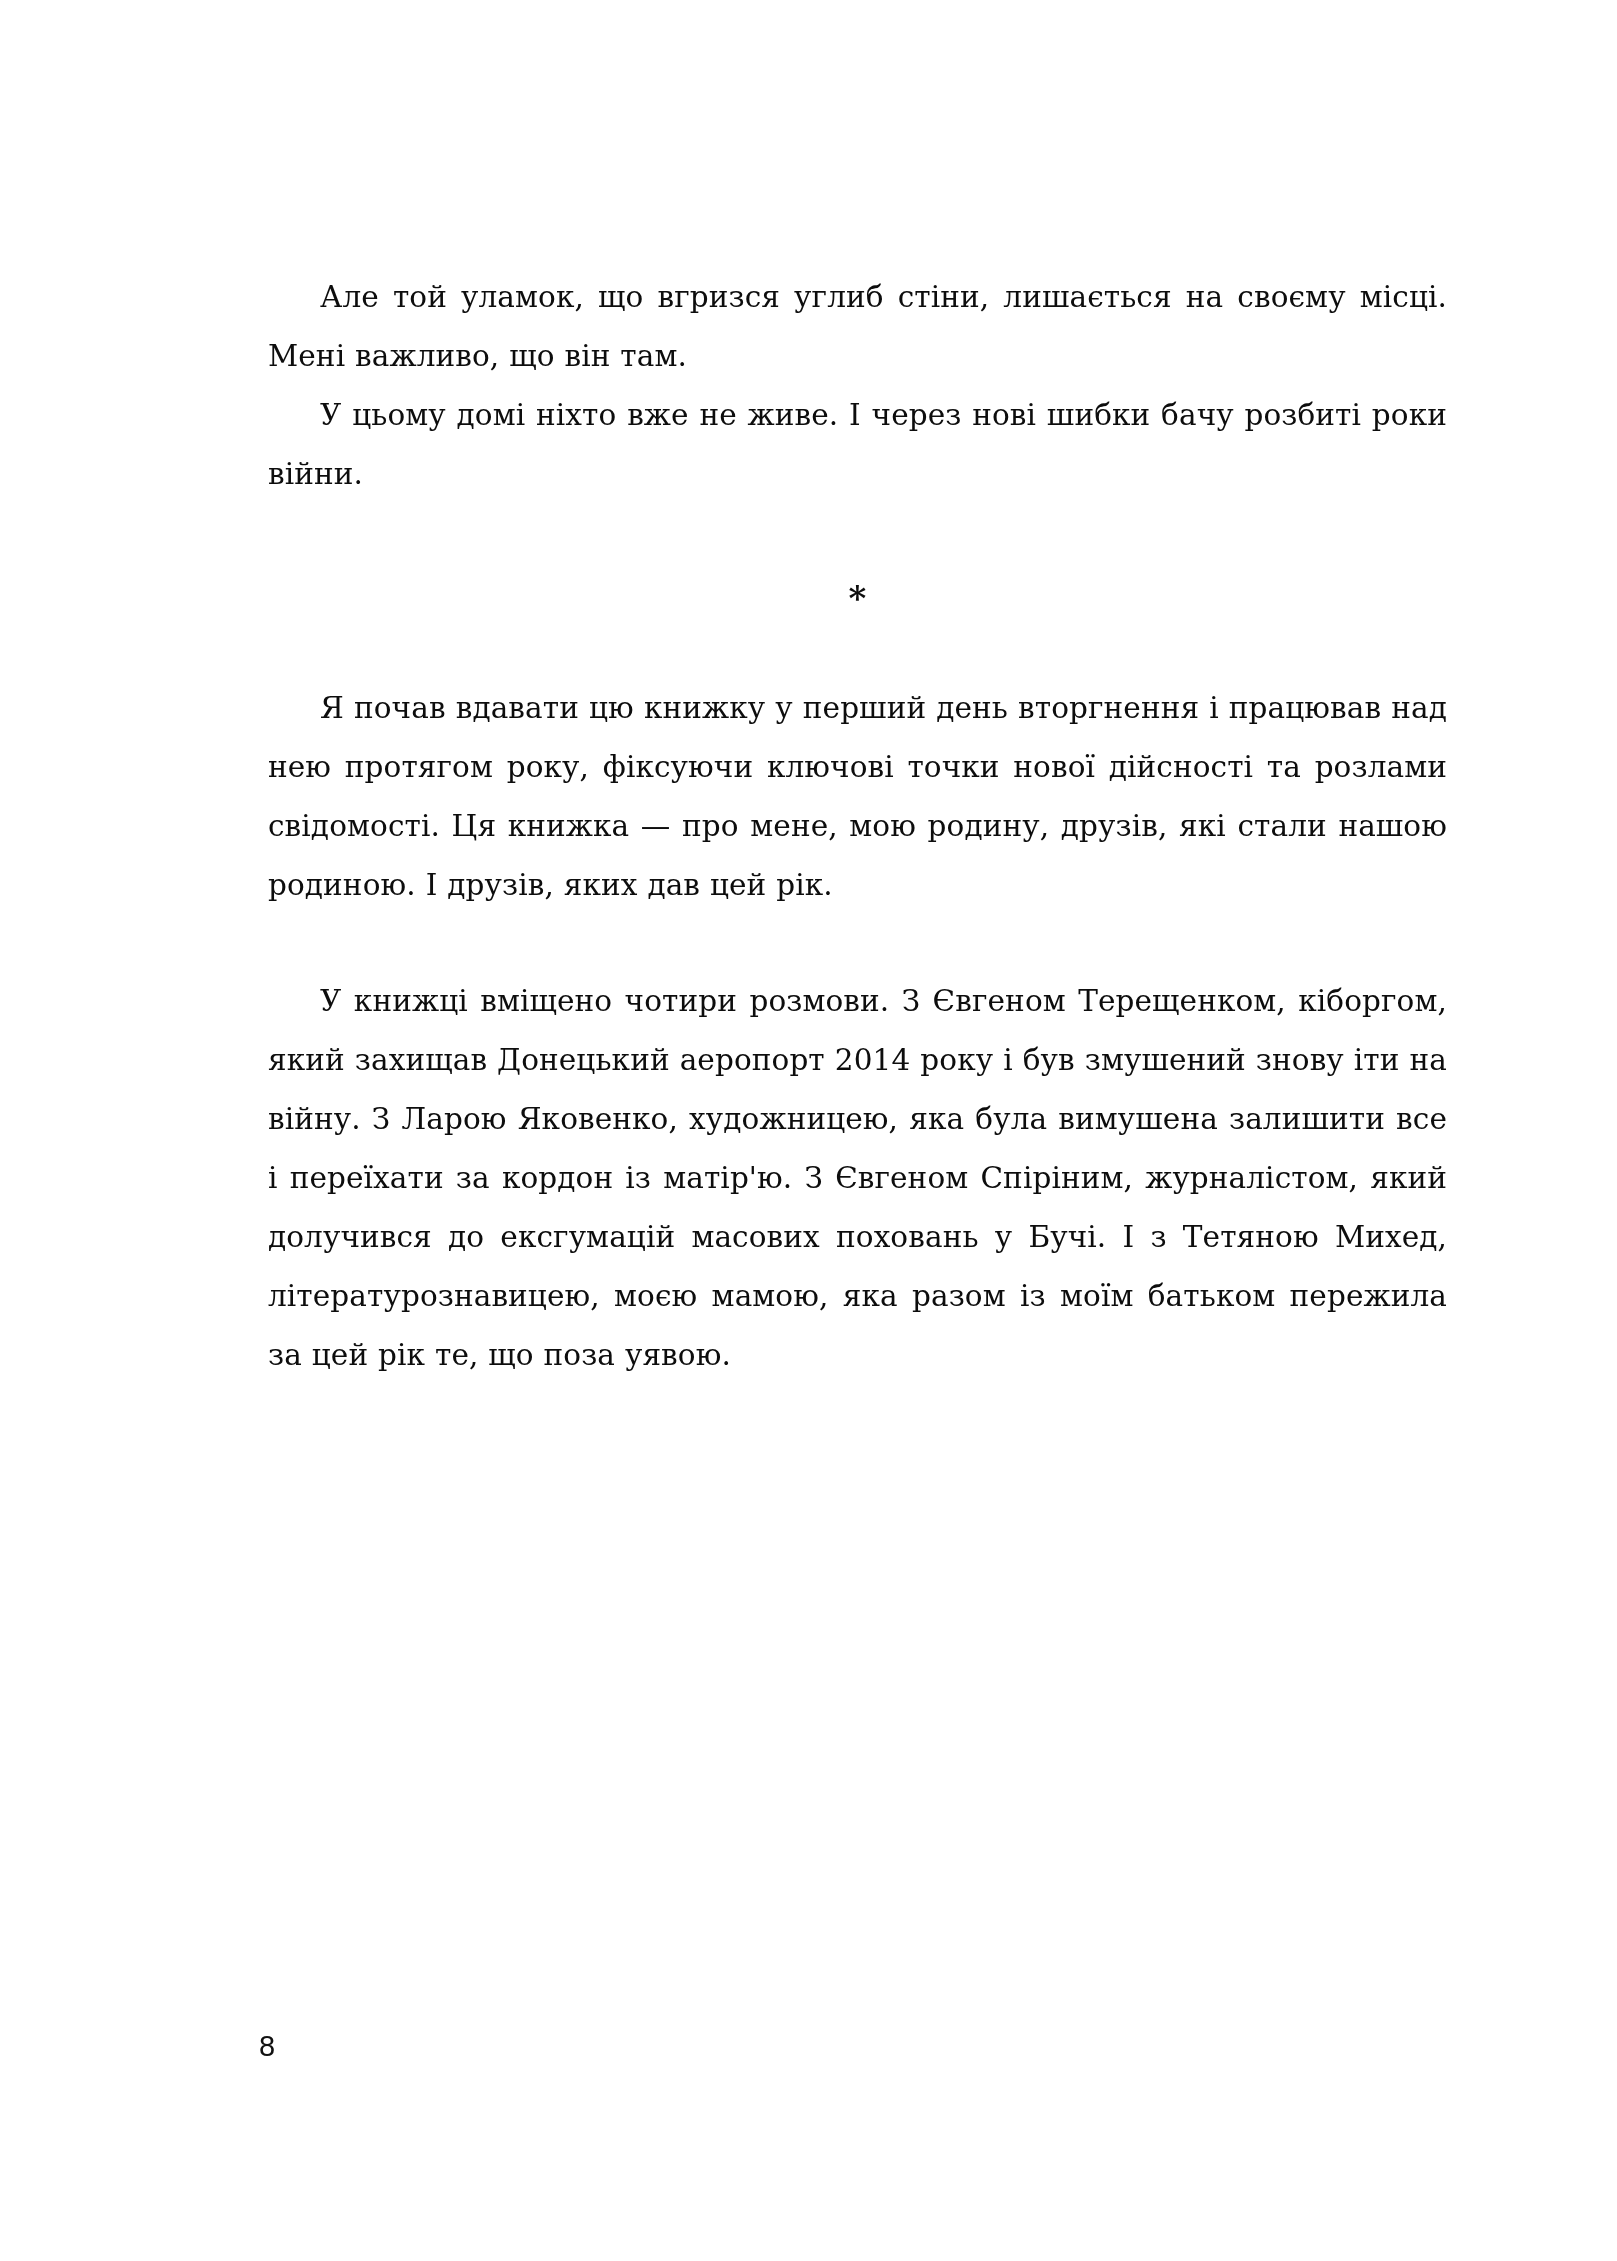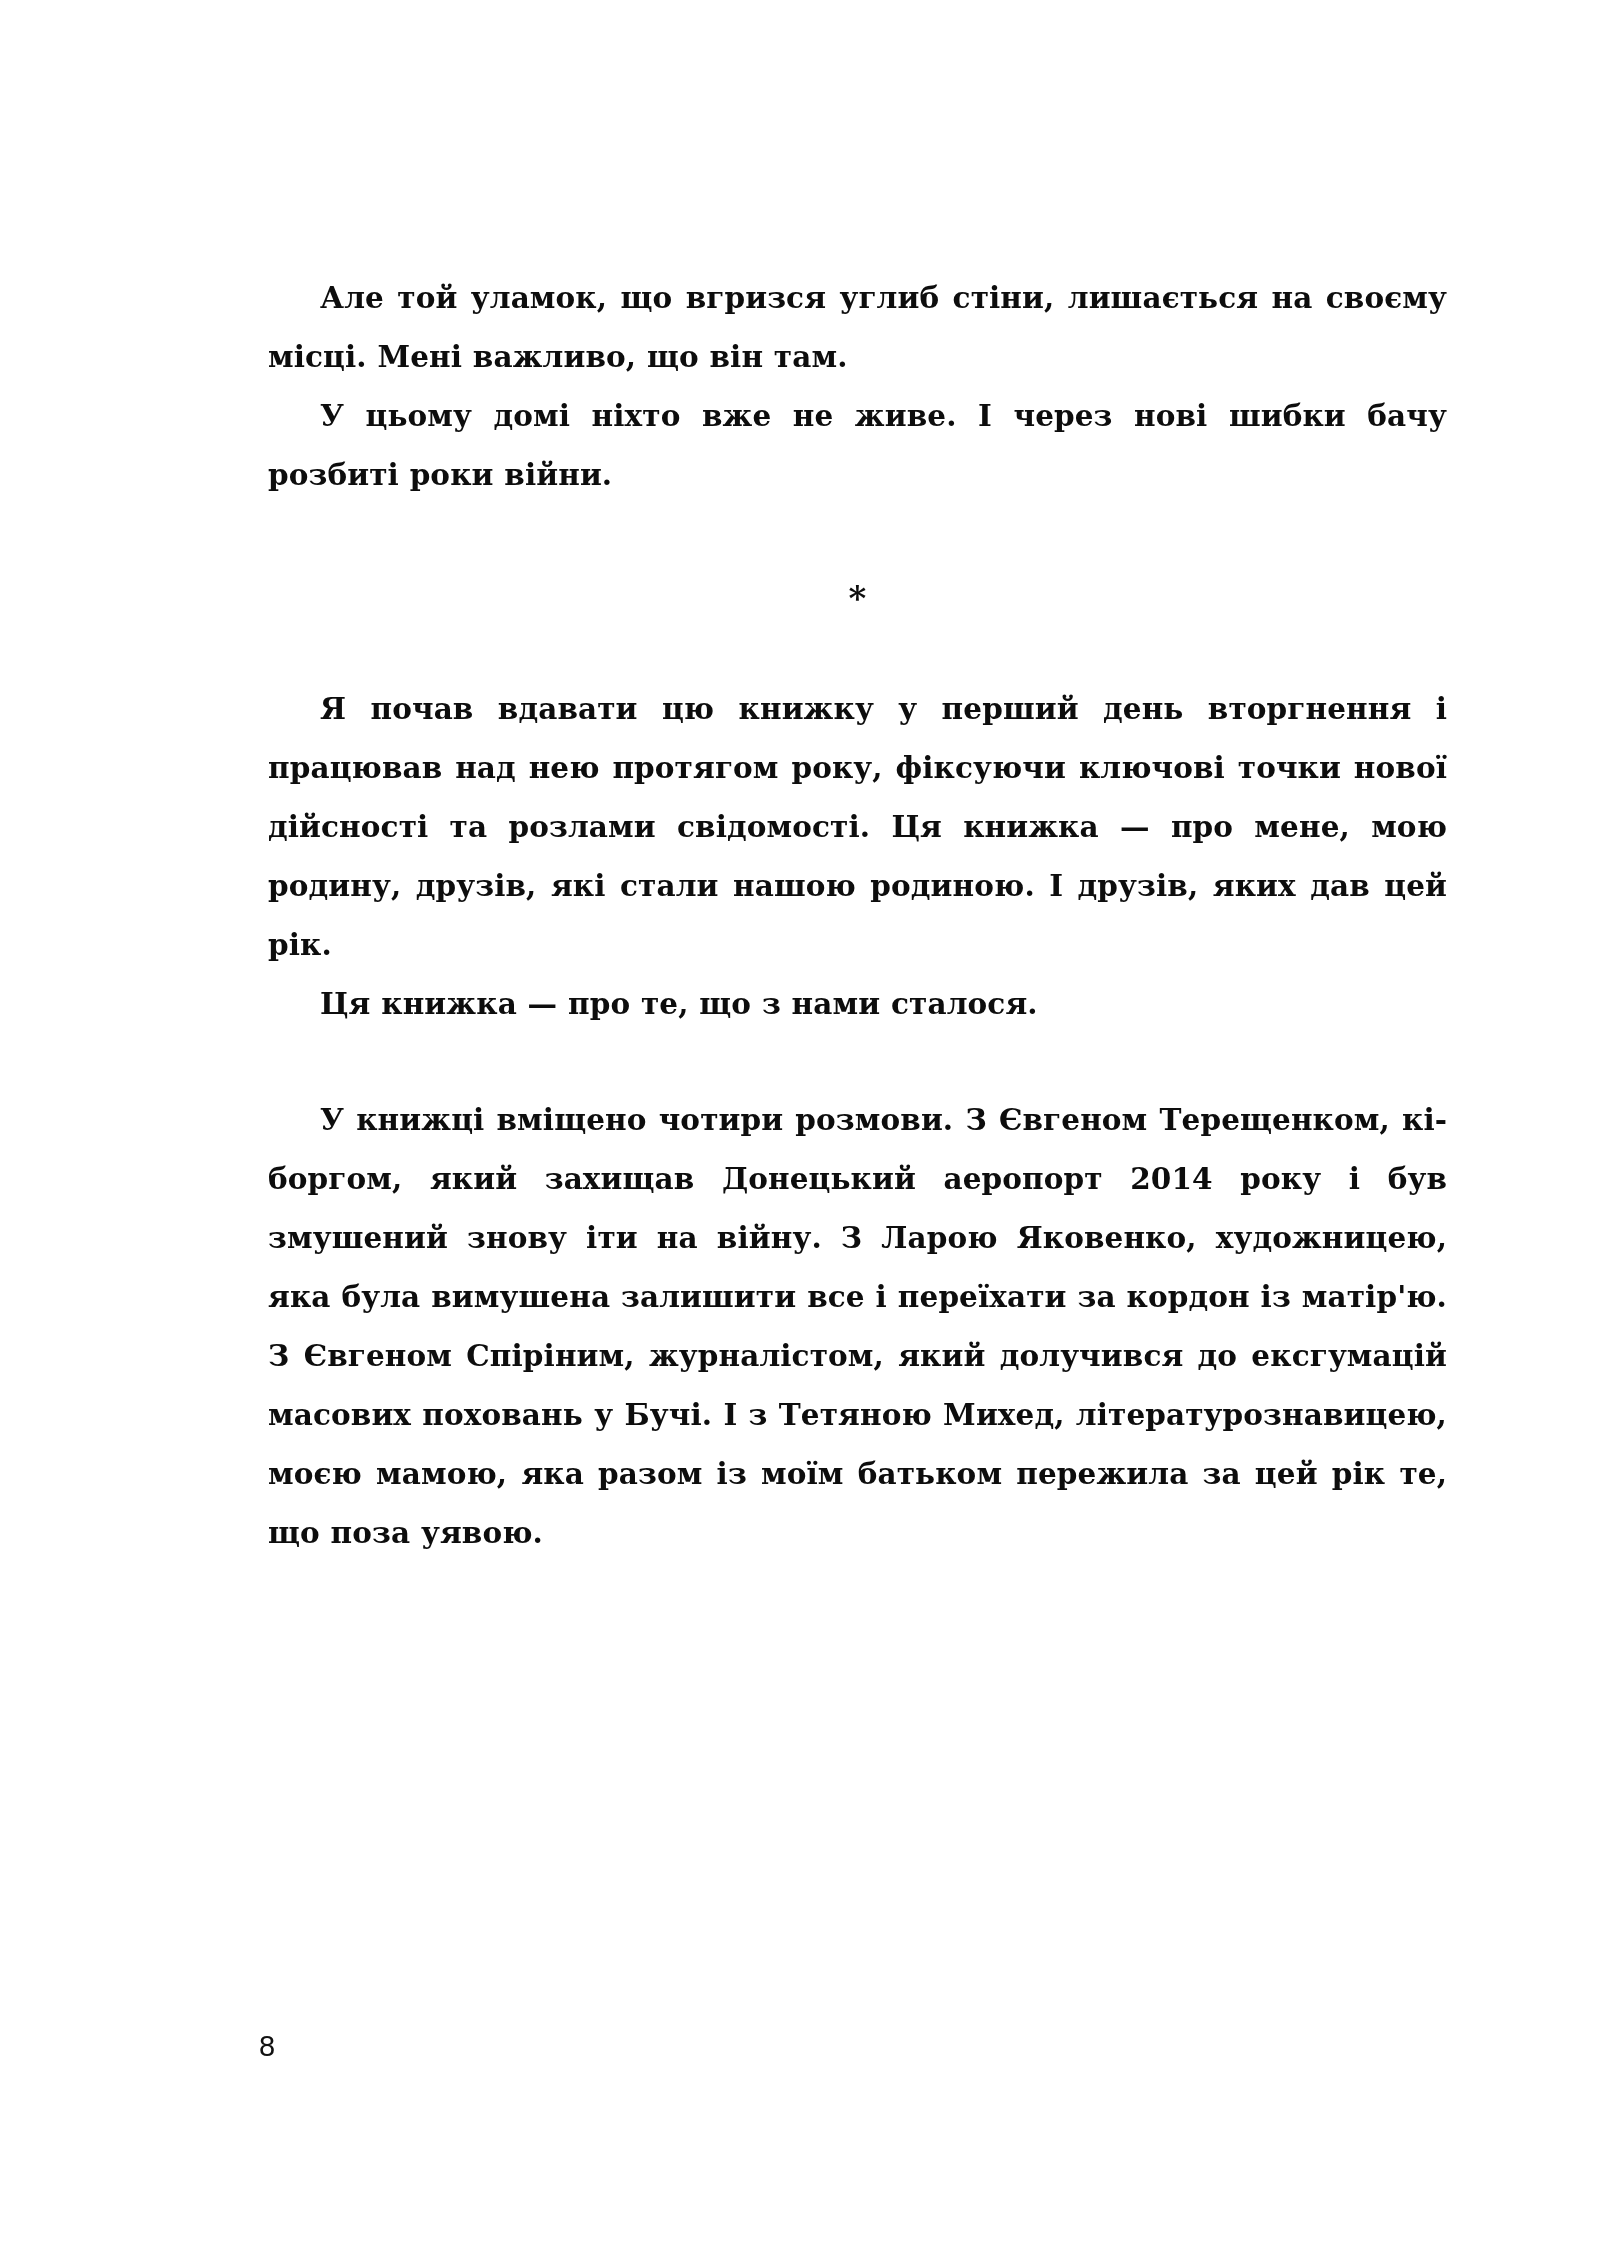--- a/index.html
+++ b/index.html
@@ -27,21 +27,21 @@
 
   .para {
     font-family: "DejaVu Serif", "Liberation Serif", serif;
     font-size: 29.5px;
     line-height: 59px;
     color: #0d0d0d;
     text-align: justify;
     text-justify: inter-word;
     margin: 0;
     text-indent: 52px;
-    font-weight: 700;
+    font-weight: 400;
     letter-spacing: 0.1px;
     -webkit-font-feature-settings: "onum" 1;
     font-feature-settings: "onum" 1;
     hyphens: manual;
     word-spacing: 0.4px;
   }
 
   
   .group-gap {
     height: 57px;
@@ -81,21 +81,20 @@
 
 <div class="page">
 
   <div class="text-column" id="body-column">
       <p class="para">Але той уламок, що вгризся углиб стіни, лишається на своєму місці. Мені важливо, що він там.</p>
       <p class="para">У цьому домі ніхто вже не живе. І через нові шибки бачу розби­ті роки війни.</p>
       <div class="separator-top-space"></div>
       <div class="separator">*</div>
       <div class="separator-bottom-space"></div>
       <p class="para">Я почав вдавати цю книжку у перший день вторгнення і працю­вав над нею протягом року, фіксуючи ключові точки нової дійсності та розлами свідомості. Ця книжка — про мене, мою родину, друзів, які стали нашою родиною. І друзів, яких дав цей рік.</p>
-      <p class="para">Ця книжка — про те, що з нами сталося.</p>
       <div class="group-gap"></div>
       <p class="para">У книжці вміщено чотири розмови. З Євгеном Терещенком, кі­боргом, який захищав Донецький аеропорт 2014 року і був змушений знову іти на війну. З Ларою Яковенко, художницею, яка була виму­шена залишити все і переїхати за кордон із матір'ю. З Євгеном Спірі­ним, журналістом, який долучився до ексгумацій масових поховань у Бучі. І з Тетяною Михед, літературознавицею, моєю мамою, яка ра­зом із моїм батьком пережила за цей рік те, що поза уявою.</p>
       <div class="group-gap"></div>
     </div>
 
   <div class="folio">8</div>
 
 </div>
 
 

